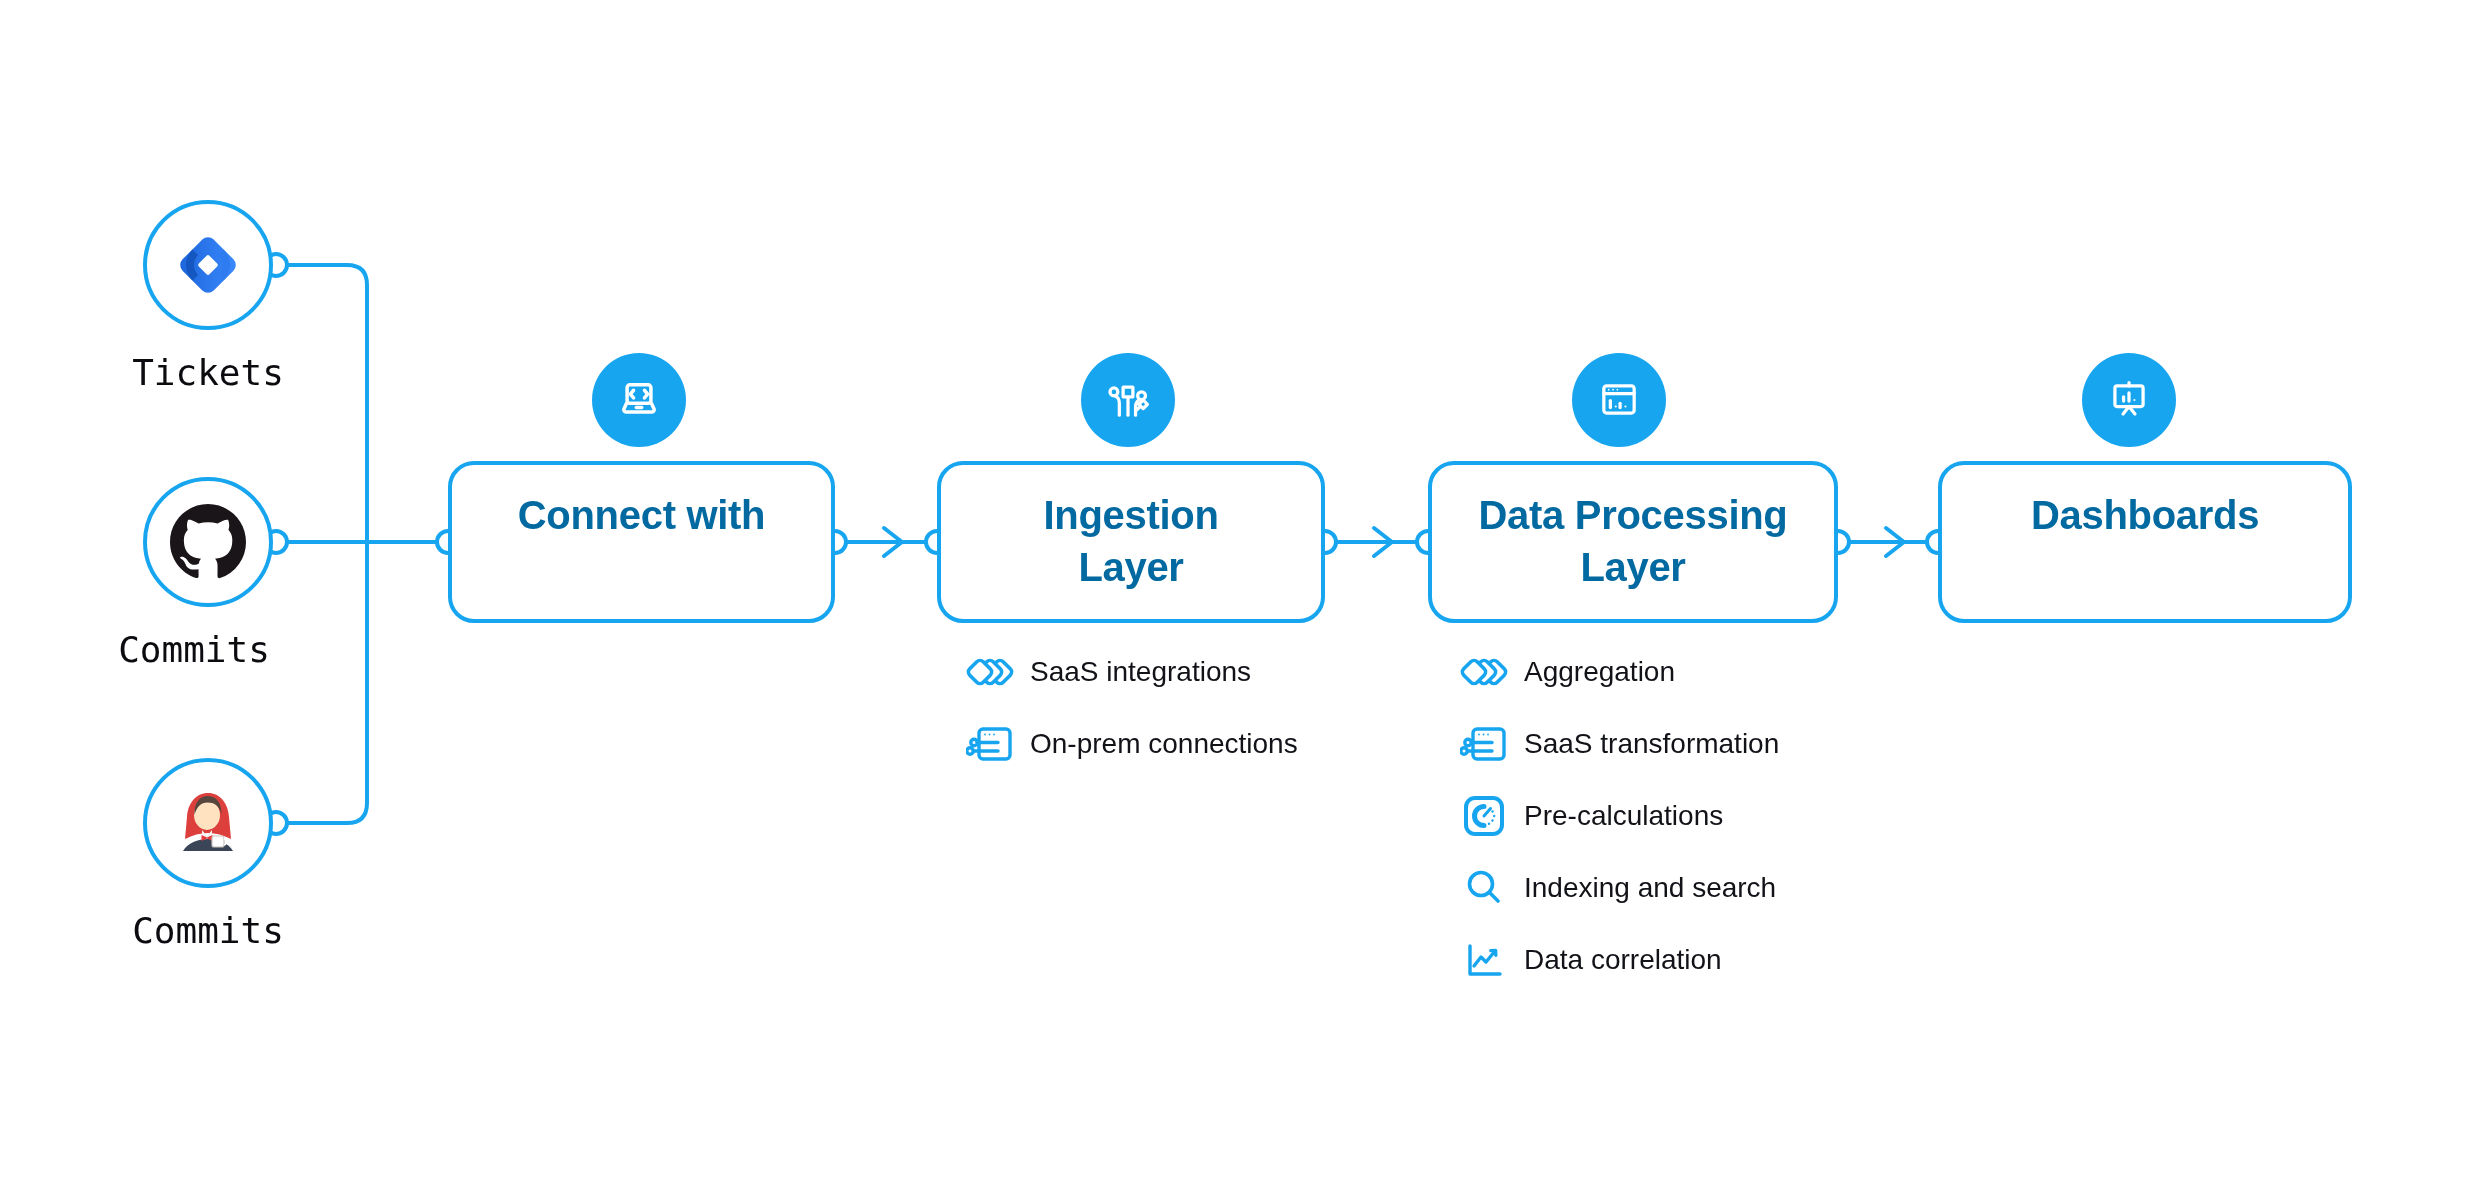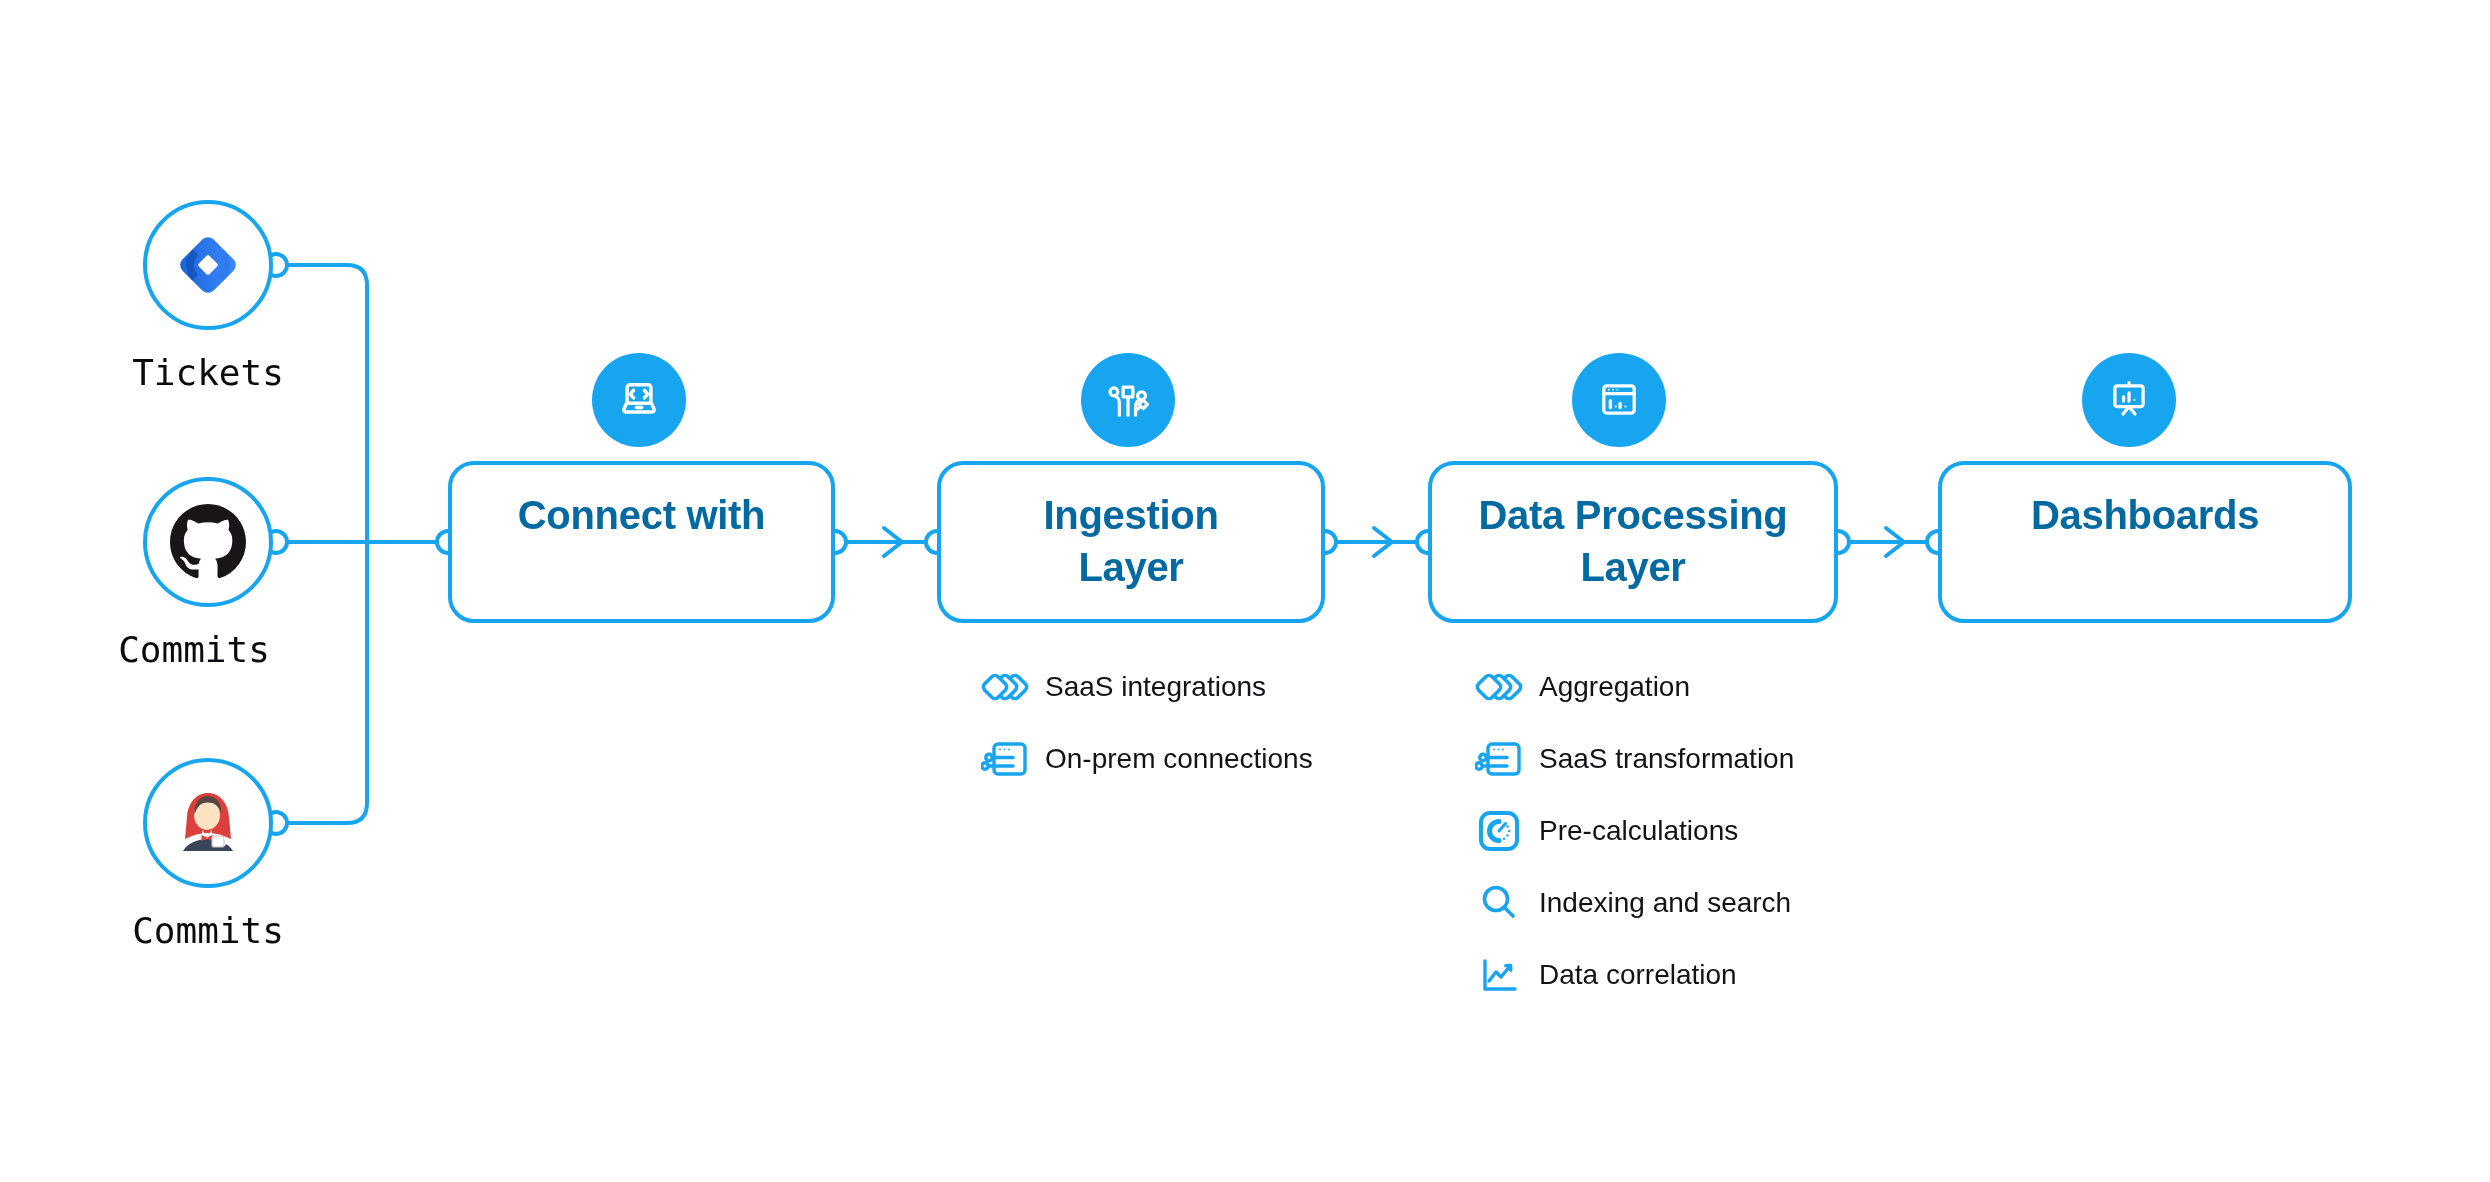--- a/index.html
+++ b/index.html
@@ -18,21 +18,21 @@
               display:flex;align-items:center;justify-content:center;}
 
   
   .stage-box{position:absolute;top:461px;height:162px;box-sizing:border-box;
              border:4px solid var(--accent);border-radius:26px;background:#fff;}
   .stage-title{padding-top:24px;text-align:center;font-weight:700;font-size:40px;line-height:52px;
                color:#0369a1;letter-spacing:-0.3px;}
   .stage-title span{display:block;}
 
   
-  .feature-list{position:absolute;margin:15px;padding:0;list-style:none;}
+  .feature-list{position:absolute;margin:0;padding:0;list-style:none;}
   .feature-list li{display:flex;align-items:center;height:48px;margin-bottom:24px;}
   .feature-icon{width:48px;height:48px;display:flex;align-items:center;justify-content:center;flex:0 0 48px;}
   .feature-label{margin-left:16px;font-size:28px;color:#121318;white-space:nowrap;}
 
   svg{display:block;}
 </style>
 </head>
 <body>
 
 <div class="canvas" style="--accent:#17a5f0;">

